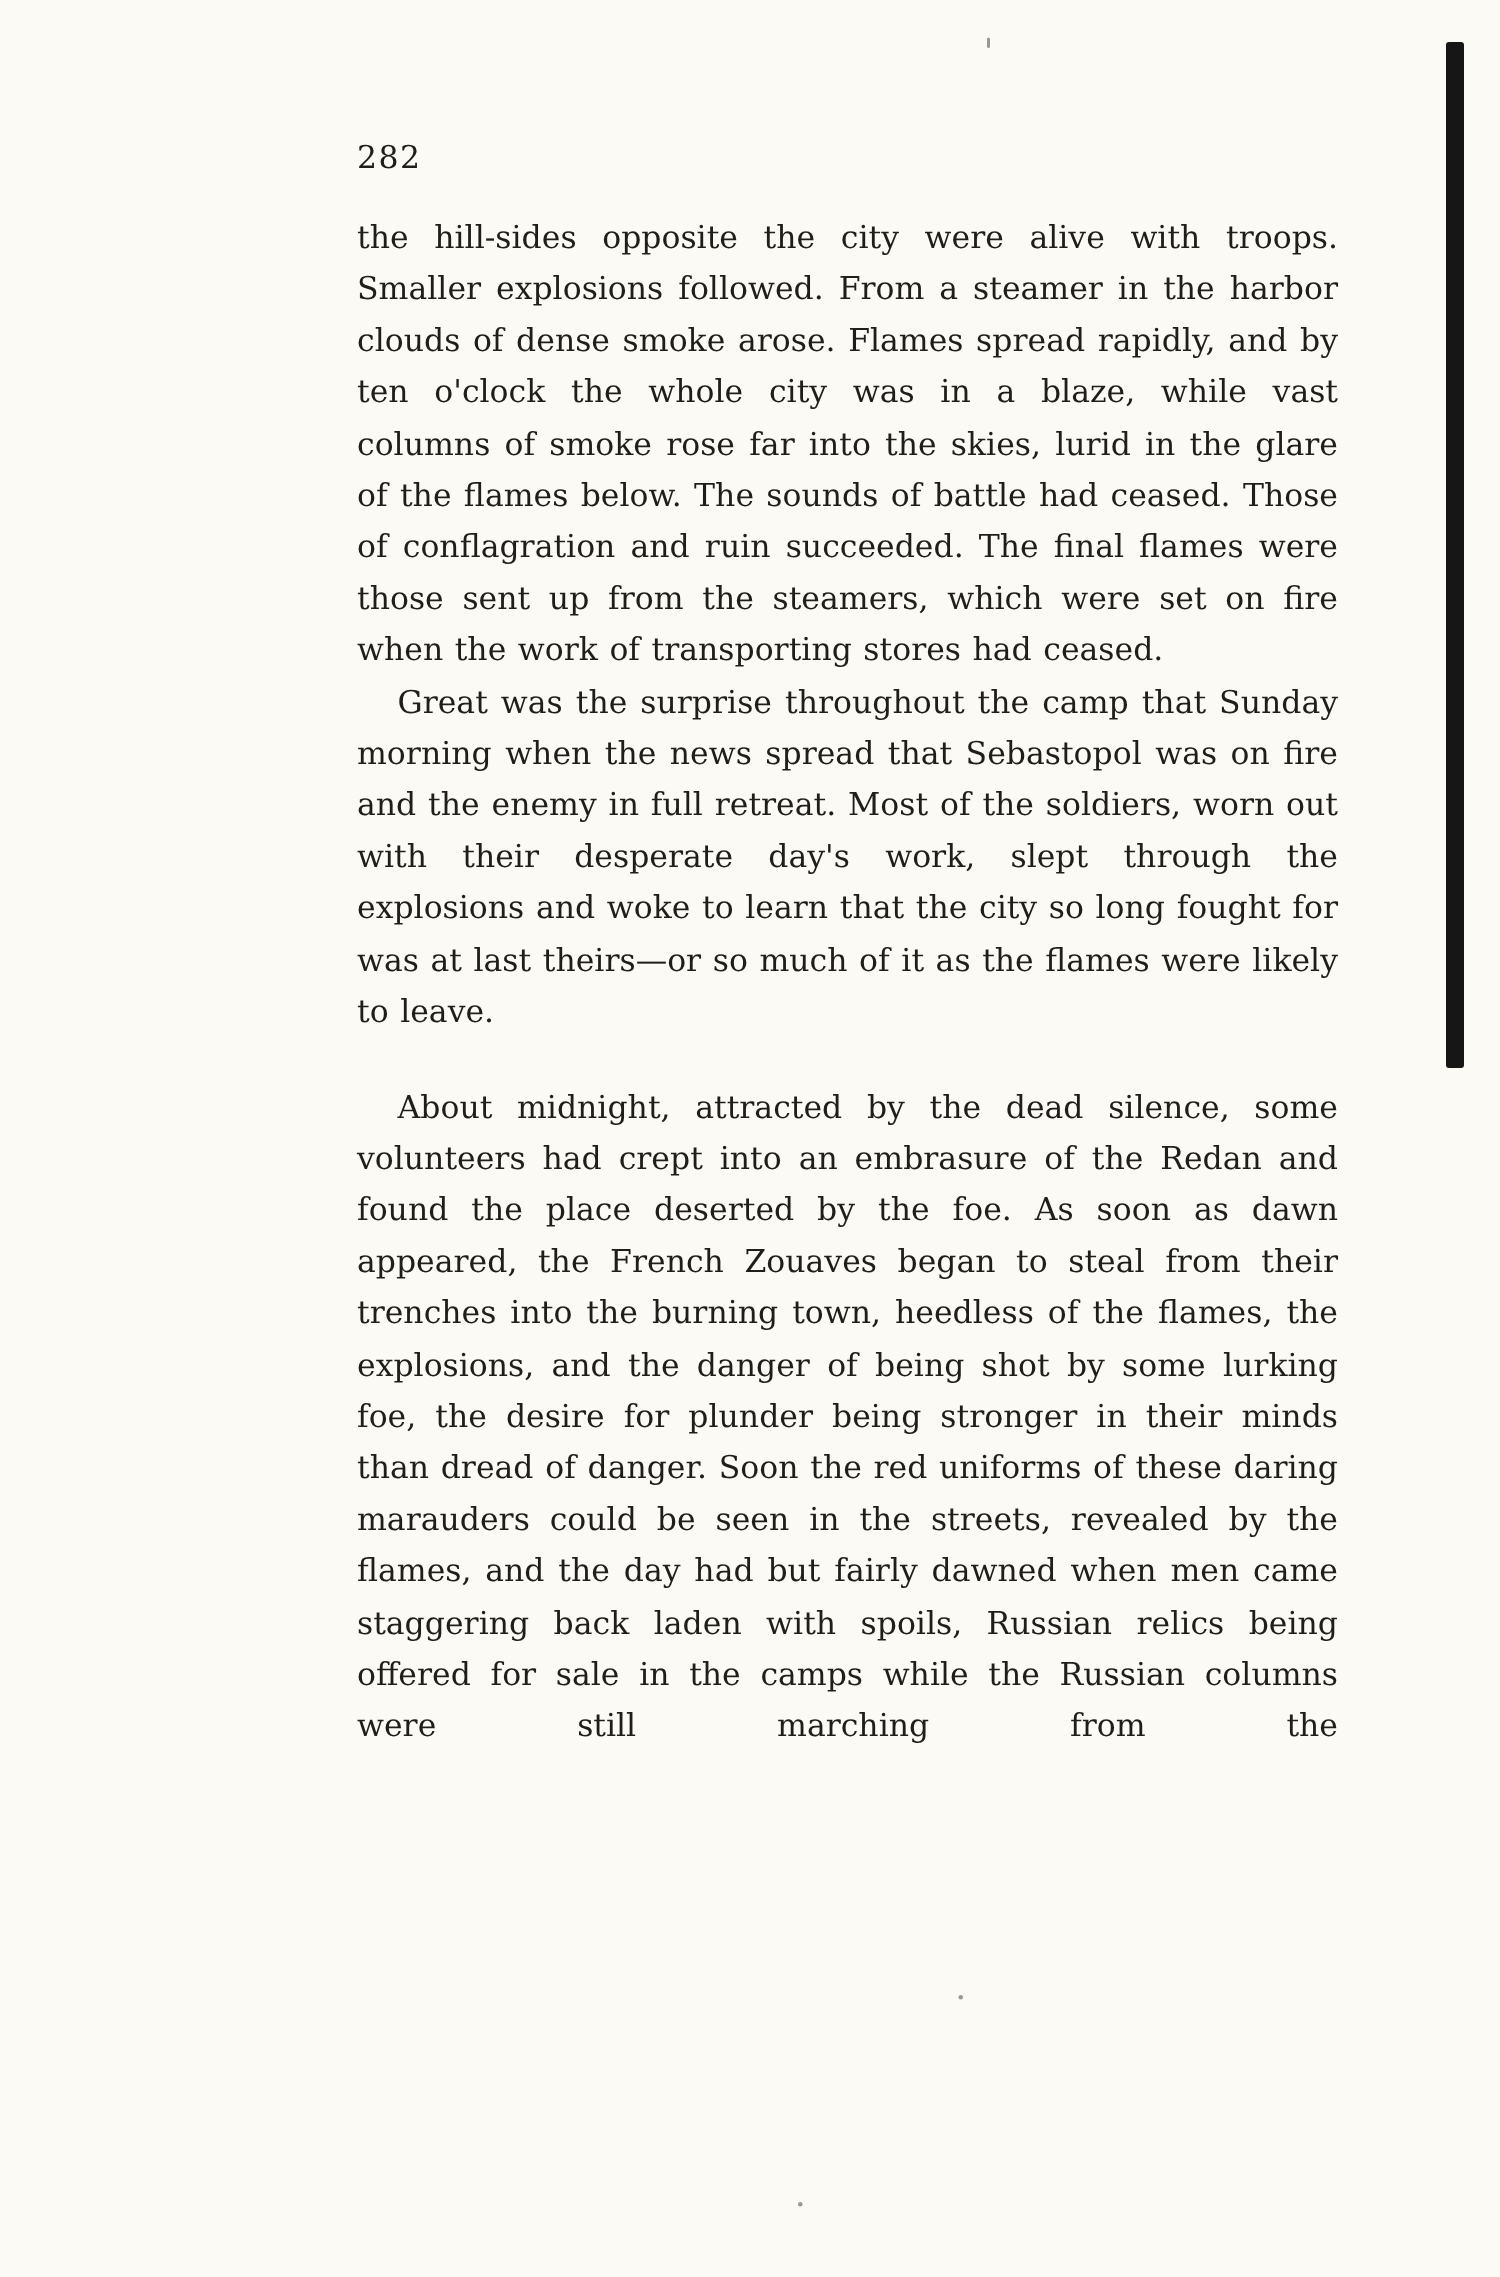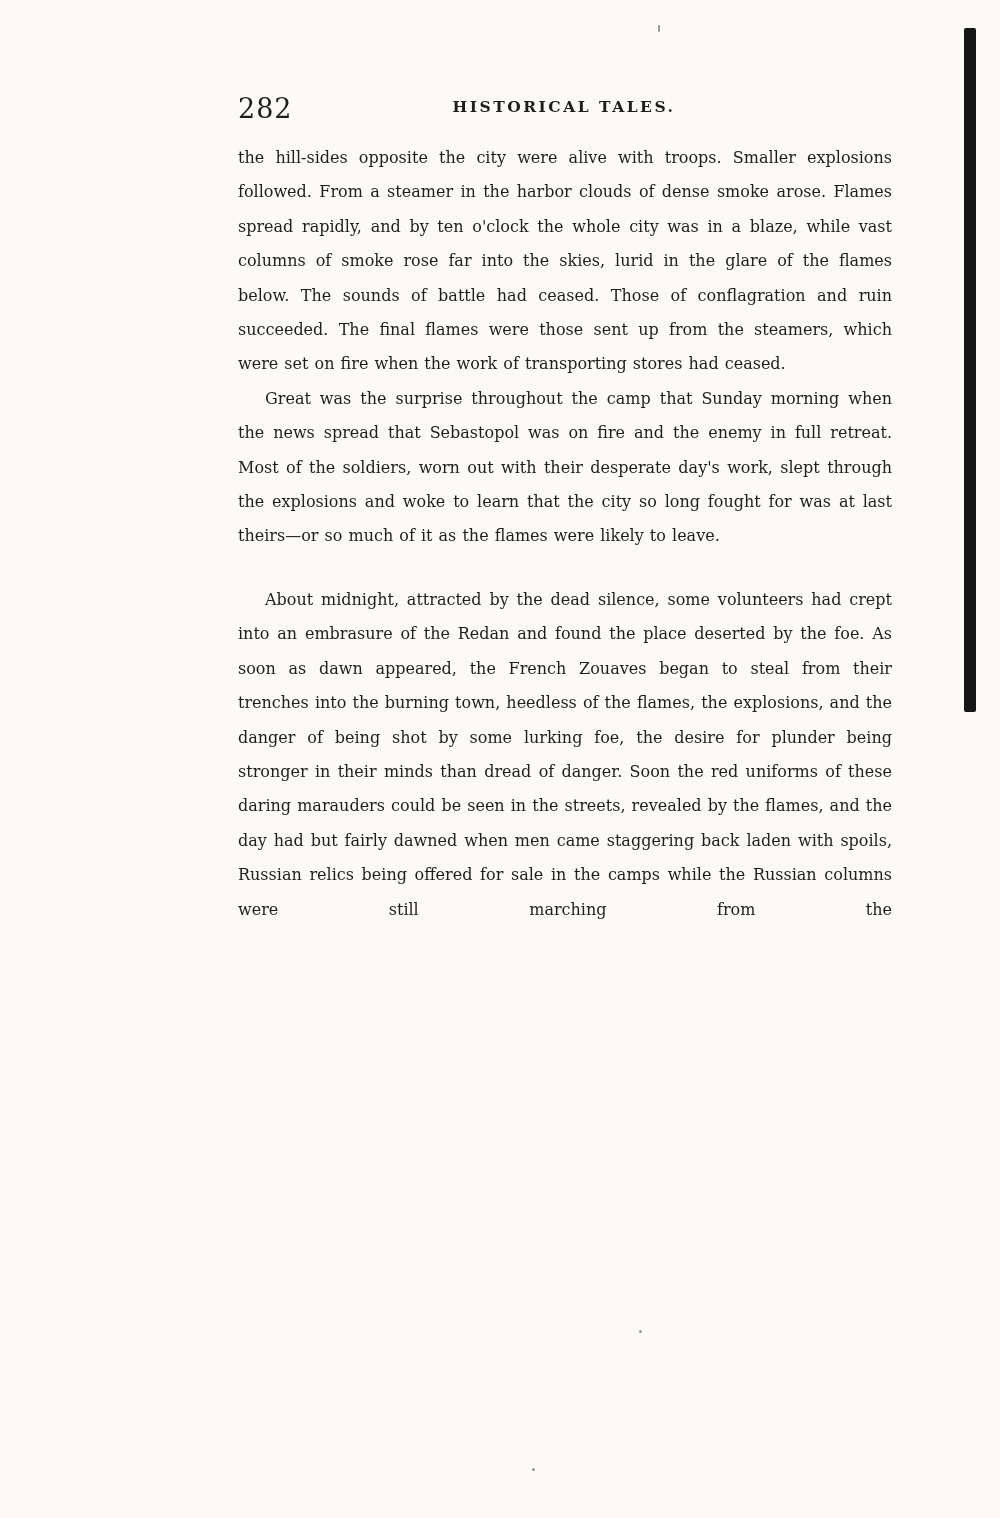--- a/index.html
+++ b/index.html
@@ -21,39 +21,39 @@
     position: absolute;
     top: 93px;
     left: 238px;
     width: 652px;
     height: 28px;
   }
   .page-number {
     position: absolute;
     left: 0;
     top: 0;
-    font-size: 27px;
+    font-size: 21px;
     letter-spacing: 1px;
   }
   .running-title {
     position: absolute;
     left: 0;
     right: 0;
     top: 4px;
     text-align: center;
     font-size: 15.5px;
     font-weight: bold;
     letter-spacing: 2.5px;
   }
   .text-block {
     position: absolute;
     left: 238px;
     top: 141px;
     width: 654px;
-    font-size: 16px;
+    font-size: 21px;
     line-height: 34.4px;
     text-align: justify;
     word-spacing: 1px;
   }
   .para {
     margin: 0;
     text-indent: 27px;
   }
   .para.no-indent {
     text-indent: 0;
@@ -80,21 +80,20 @@
   .speck.s2 { left: 639px; top: 1330px; width: 3px; height: 3px; }
   .speck.s3 { left: 532px; top: 1468px; width: 3px; height: 3px; }
 </style>
 </head>
 <body>
 
 <div class="page">
 
   <div class="header-row">
     <span class="page-number">282</span>
-    <span class="running-title">HISTORICAL TALES.</span>
   </div>
 
   <div class="text-block">
     <p class="para no-indent">the hill-sides opposite the city were alive with troops. Smaller explosions followed. From a steamer in the harbor clouds of dense smoke arose. Flames spread rapidly, and by ten o'clock the whole city was in a blaze, while vast columns of smoke rose far into the skies, lurid in the glare of the flames below. The sounds of battle had ceased. Those of conflagration and ruin succeeded. The final flames were those sent up from the steamers, which were set on fire when the work of transporting stores had ceased.</p>
     <p class="para">Great was the surprise throughout the camp that Sunday morning when the news spread that Sebastopol was on fire and the enemy in full retreat. Most of the soldiers, worn out with their desperate day's work, slept through the explosions and woke to learn that the city so long fought for was at last theirs—or so much of it as the flames were likely to leave.</p>
     <p class="para flow-last">About midnight, attracted by the dead silence, some volunteers had crept into an embrasure of the Redan and found the place deserted by the foe. As soon as dawn appeared, the French Zouaves began to steal from their trenches into the burning town, heedless of the flames, the explosions, and the danger of being shot by some lurking foe, the desire for plunder being stronger in their minds than dread of danger. Soon the red uniforms of these daring marauders could be seen in the streets, revealed by the flames, and the day had but fairly dawned when men came staggering back laden with spoils, Russian relics being offered for sale in the camps while the Russian columns were still marching from the</p>
   </div>
 
   <div class="scan-bar"></div>
 

